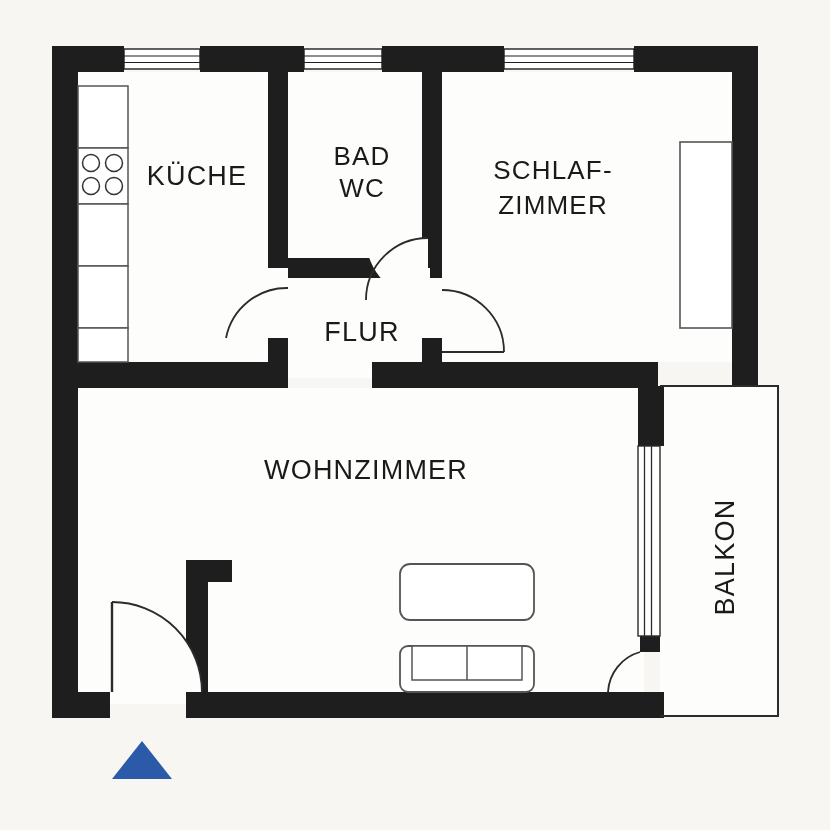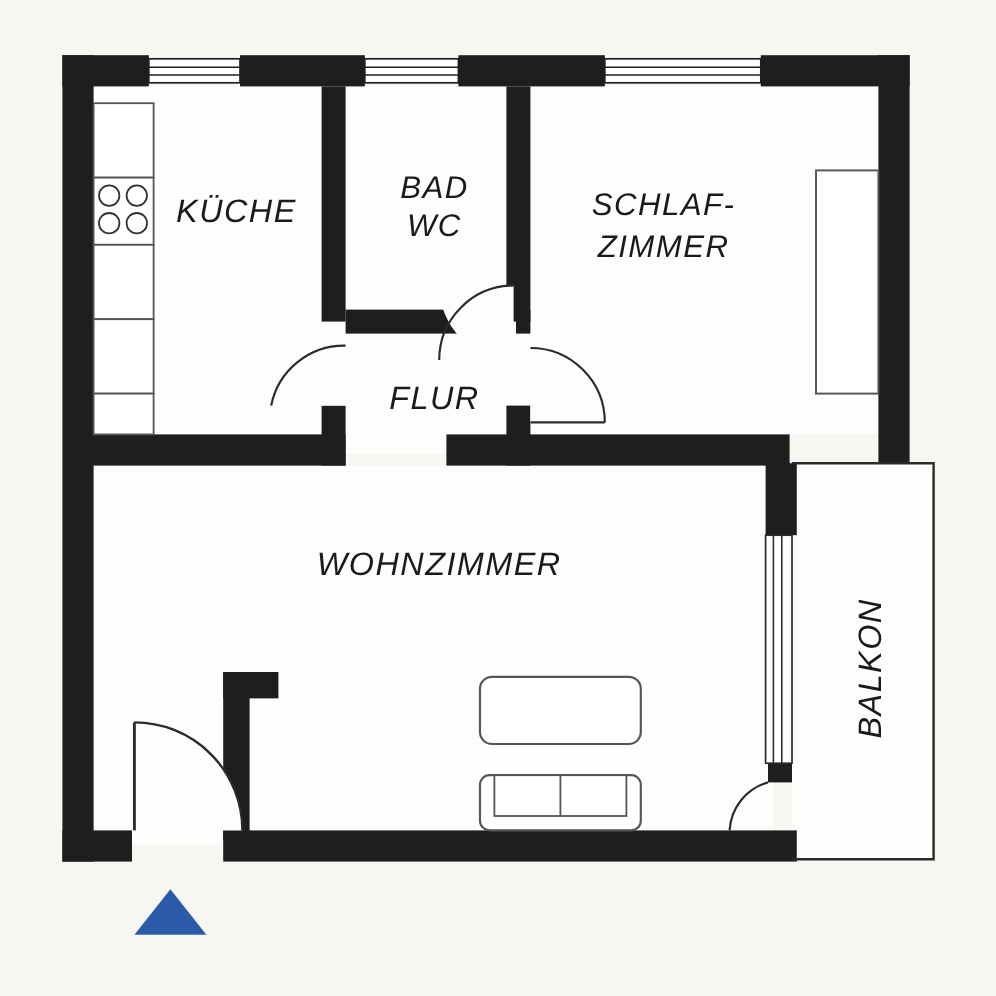--- a/index.html
+++ b/index.html
@@ -12,21 +12,20 @@
     width: 830px;
     height: 830px;
     overflow: hidden;
     font-family: "Liberation Sans", sans-serif;
   }
   #floorplan-root {
     position: relative;
     width: 830px;
     height: 830px;
     background: #f7f6f2;
-    font-style: italic;
   }
   svg#plan {
     display: block;
     width: 830px;
     height: 830px;
   }
   .room-label {
     font-family: "Liberation Sans", sans-serif;
     fill: #1a1a1a;
     font-size: 27px;

